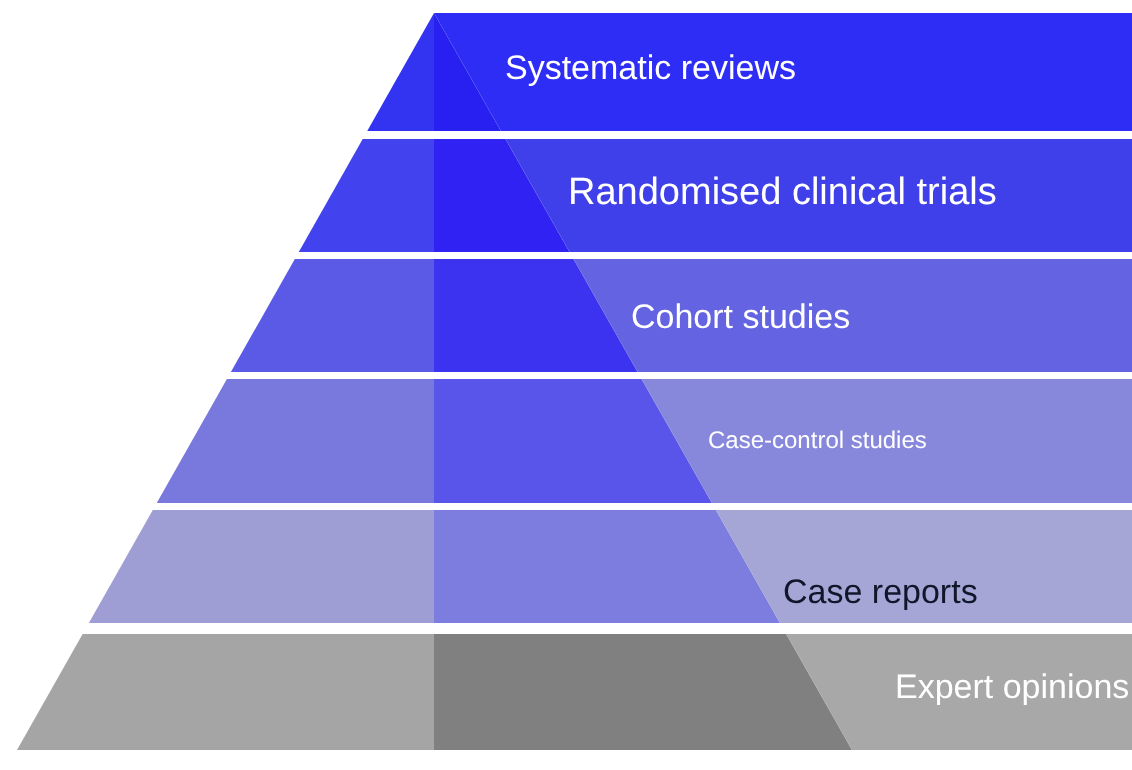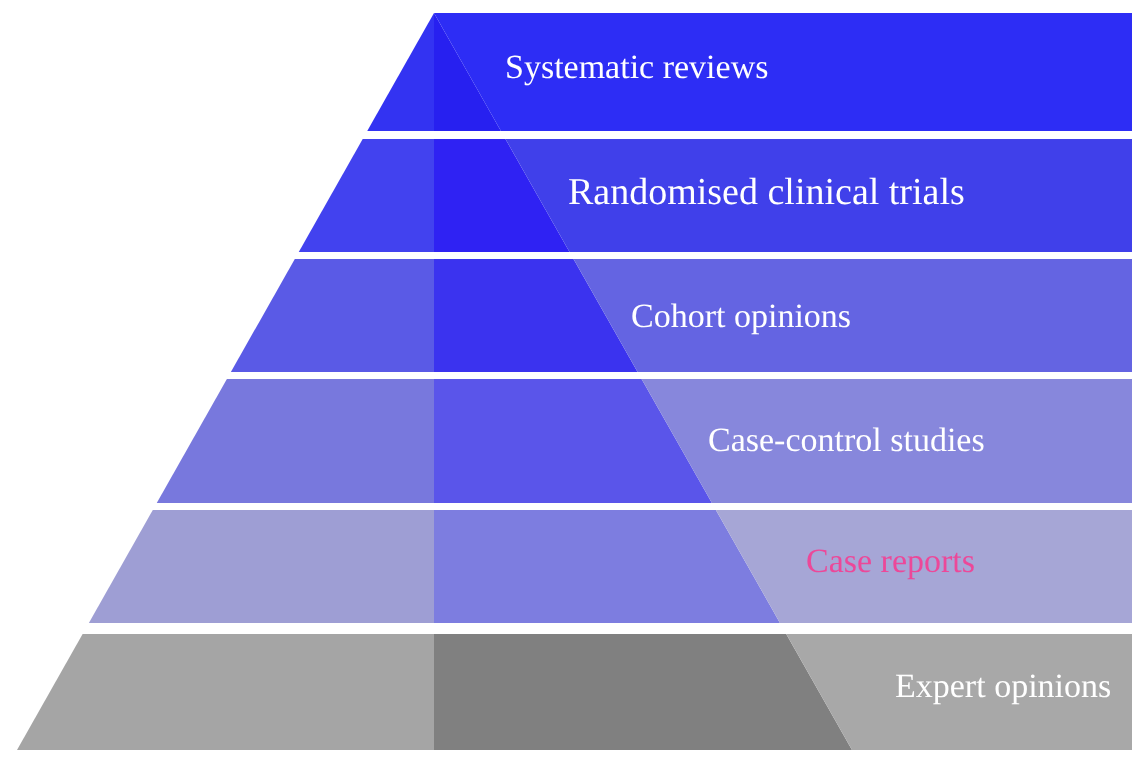--- a/index.html
+++ b/index.html
@@ -22,21 +22,21 @@
     position: absolute;
     left: 0;
     top: 0;
     width: 1132px;
     height: 770px;
     display: block;
   }
   .band-label {
     position: absolute;
     color: #ffffff;
-    font-family: Liberation Serif, serif;
+    font-family: Liberation Sans, sans-serif;
     font-weight: 400;
     white-space: nowrap;
     pointer-events: none;
     text-rendering: geometricPrecision;
   }
 </style>
 </head>
 <body>
 
 <div id="pyramid-figure">
@@ -70,19 +70,19 @@
       <g>
         <polygon fill="#a5a5a5" points="82.63,634.00 434.00,634.00 434.00,750.00 17.00,750.00"></polygon>
         <polygon fill="#808080" points="434.00,634.00 786.21,634.00 852.00,750.00 434.00,750.00"></polygon>
         <polygon fill="#a8a8a8" points="786.21,634.00 1132.00,634.00 1132.00,750.00 852.00,750.00"></polygon>
       </g>
     </svg>
 
   <div id="label-layer">
       <div class="band-label" style="left: 505px; top: 68px; transform: translateY(-50%); font-size: 34px; color: rgb(255, 255, 255);">Systematic reviews</div>
       <div class="band-label" style="left: 568px; top: 192px; transform: translateY(-50%); font-size: 38px; color: rgb(255, 255, 255);">Randomised clinical trials</div>
-      <div class="band-label" style="left: 631px; top: 317px; transform: translateY(-50%); font-size: 34px; color: rgb(255, 255, 255);">Cohort opinions</div>
-      <div class="band-label" style="left: 708px; top: 441px; transform: translateY(-50%); font-size: 34px; color: rgb(255, 255, 255);">Case-control studies</div>
-      <div class="band-label" style="left: 783px; top: 562px; transform: translateY(-50%); font-size: 34px; color: #ec4899; margin-left: 23px;">Case reports</div>
+      <div class="band-label" style="left: 631px; top: 317px; transform: translateY(-50%); font-size: 34px; color: rgb(255, 255, 255);">Cohort studies</div>
+      <div class="band-label" style="left: 708px; top: 441px; transform: translateY(-50%); font-size: 24px; color: rgb(255, 255, 255);">Case-control studies</div>
+      <div class="band-label" style="left: 783px; top: 592px; transform: translateY(-50%); font-size: 34px; color: #0f172a;">Case reports</div>
       <div class="band-label" style="left: 855px; top: 687px; transform: translateY(-50%); font-size: 34px; color: rgb(255, 255, 255); margin-left: 40px;">Expert opinions</div>
     </div>
 
 </div>
 
 </body></html>

